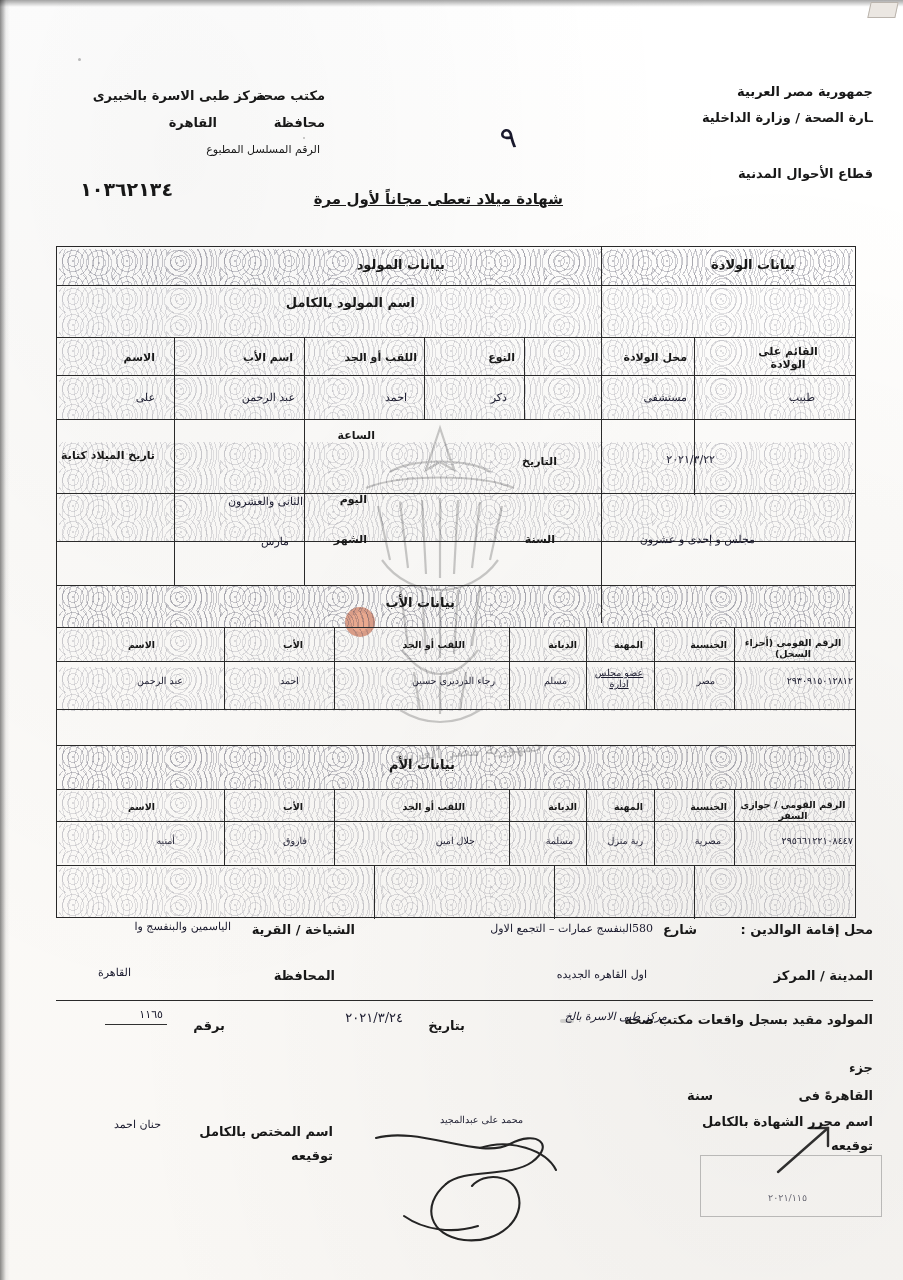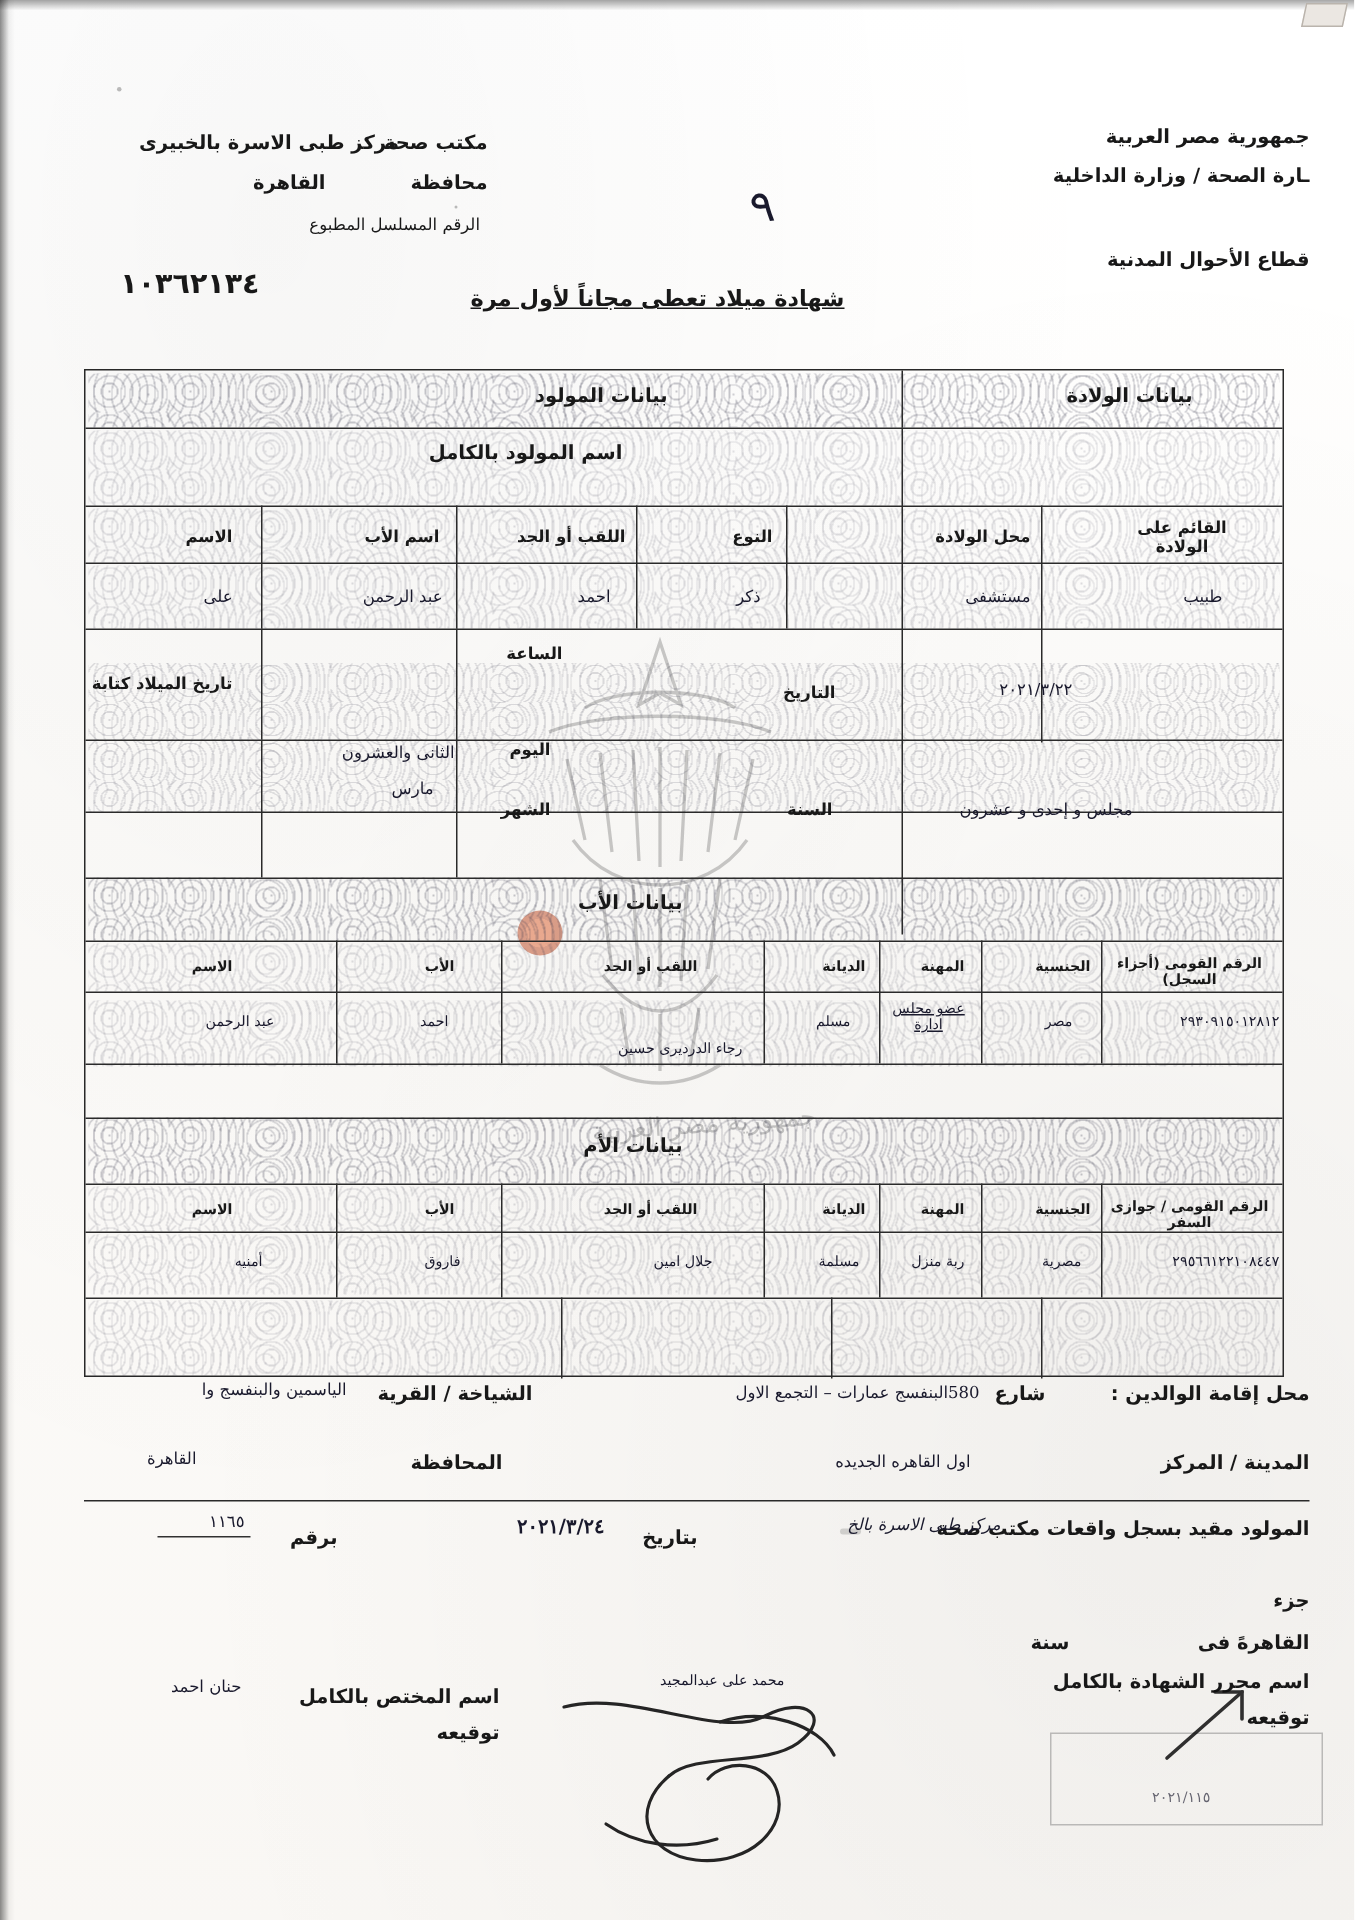--- a/index.html
+++ b/index.html
@@ -285,39 +285,39 @@
     <div class="txt sm hand" style="right:560px;top:144px;">عبد الرحمن</div>
     <div class="txt sm hand" style="right:700px;top:144px;">على</div>
 
     <div class="txt sm bold" style="right:480px;top:182px;">الساعة</div>
     <div class="txt sm bold" style="right:700px;top:202px;">تاريخ الميلاد كتابة</div>
     <div class="txt sm bold" style="right:298px;top:208px;">التاريخ</div>
     <div class="txt sm hand" style="right:140px;top:206px;">٢٠٢١/٣/٢٢</div>
     <div class="txt sm bold" style="right:488px;top:246px;">اليوم</div>
     <div class="txt sm hand" style="right:552px;top:248px;">الثانى والعشرون</div>
     <div class="txt sm bold" style="right:488px;top:286px;">الشهر</div>
-    <div class="txt sm hand" style="right:566px;top:272px;">مارس</div>
+    <div class="txt sm hand" style="right:566px;top:288px;">مارس</div>
     <div class="txt sm bold" style="right:300px;top:286px;">السنة</div>
     <div class="txt sm hand" style="right:100px;top:286px;">مجلس و إحدى و عشرون</div>
 
     <div class="txt md bold" style="right:400px;top:348px;">بيانات الأب</div>
 
     <div class="txt xs bold" style="right:4px;top:390px;width:116px;text-align:center;white-space:normal;">الرقم القومى (أجزاء السجل)</div>
     <div class="txt xs bold" style="right:128px;top:392px;">الجنسية</div>
     <div class="txt xs bold" style="right:212px;top:392px;">المهنة</div>
     <div class="txt xs bold" style="right:278px;top:392px;">الديانة</div>
     <div class="txt xs bold" style="right:390px;top:392px;">اللقب أو الجد</div>
     <div class="txt xs bold" style="right:552px;top:392px;">الأب</div>
     <div class="txt xs bold" style="right:700px;top:392px;">الاسم</div>
 
     <div class="txt xs hand" style="right:2px;top:428px;">٢٩٣٠٩١٥٠١٢٨١٢</div>
     <div class="txt xs hand" style="right:140px;top:428px;">مصر</div>
     <div class="txt xs hand" style="right:206px;top:420px;width:60px;white-space:normal;text-align:center;line-height:11px;text-decoration:underline;">عضو مجلس ادارة</div>
     <div class="txt xs hand" style="right:288px;top:428px;">مسلم</div>
-    <div class="txt xs hand" style="right:360px;top:428px;margin-top:18px;">رجاء الدرديرى حسين</div>
+    <div class="txt xs hand" style="right:360px;top:428px;">رجاء الدرديرى حسين</div>
     <div class="txt xs hand" style="right:556px;top:428px;">احمد</div>
     <div class="txt xs hand" style="right:672px;top:428px;">عبد الرحمن</div>
 
     <div class="txt md bold" style="right:400px;top:510px;">بيانات الأم</div>
 
     <div class="txt xs bold" style="right:4px;top:552px;width:116px;text-align:center;white-space:normal;margin-left:25px;">الرقم القومى / جوازى السفر</div>
     <div class="txt xs bold" style="right:128px;top:554px;">الجنسية</div>
     <div class="txt xs bold" style="right:212px;top:554px;">المهنة</div>
     <div class="txt xs bold" style="right:278px;top:554px;">الديانة</div>
     <div class="txt xs bold" style="right:390px;top:554px;">اللقب أو الجد</div>
@@ -342,21 +342,21 @@
   <div class="txt md bold" style="right:30px;top:968px;">المدينة / المركز</div>
   <div class="txt sm hand" style="right:256px;top:968px;">اول القاهره الجديده</div>
   <div class="txt md bold" style="right:568px;top:968px;">المحافظة</div>
   <div class="txt sm hand" style="right:772px;top:966px;">القاهرة</div>
 
   <div id="hr-bottom"></div>
 
   <div class="txt md bold" style="right:30px;top:1012px;">المولود مقيد بسجل واقعات مكتب صحة</div>
   <div class="txt sm hand" style="right:236px;top:1010px;font-style:italic;">مركز طبى الاسرة بالخ</div>
   <div class="txt md bold" style="right:438px;top:1018px;">بتاريخ</div>
-  <div class="txt md hand" style="right:500px;top:1010px;letter-spacing:1px;font-weight:bold;">٢٠٢١/٣/٢٤</div>
+  <div class="txt md hand" style="right:500px;top:1010px;letter-spacing:1px;">٢٠٢١/٣/٢٤</div>
   <div class="txt md bold" style="right:678px;top:1018px;">برقم</div>
   <div class="txt sm hand" style="right:740px;top:1008px;letter-spacing:1px;">١١٦٥</div>
   <div id="num-underline"></div>
 
   <div class="txt md bold" style="right:30px;top:1060px;">جزء</div>
   <div class="txt md bold" style="right:30px;top:1088px;">القاهرهً فى</div>
   <div class="txt md bold" style="right:190px;top:1088px;">سنة</div>
 
   <div class="txt md bold" style="right:30px;top:1114px;">اسم محرر الشهادة بالكامل</div>
   <div class="txt md bold" style="right:30px;top:1138px;">توقيعه</div>

